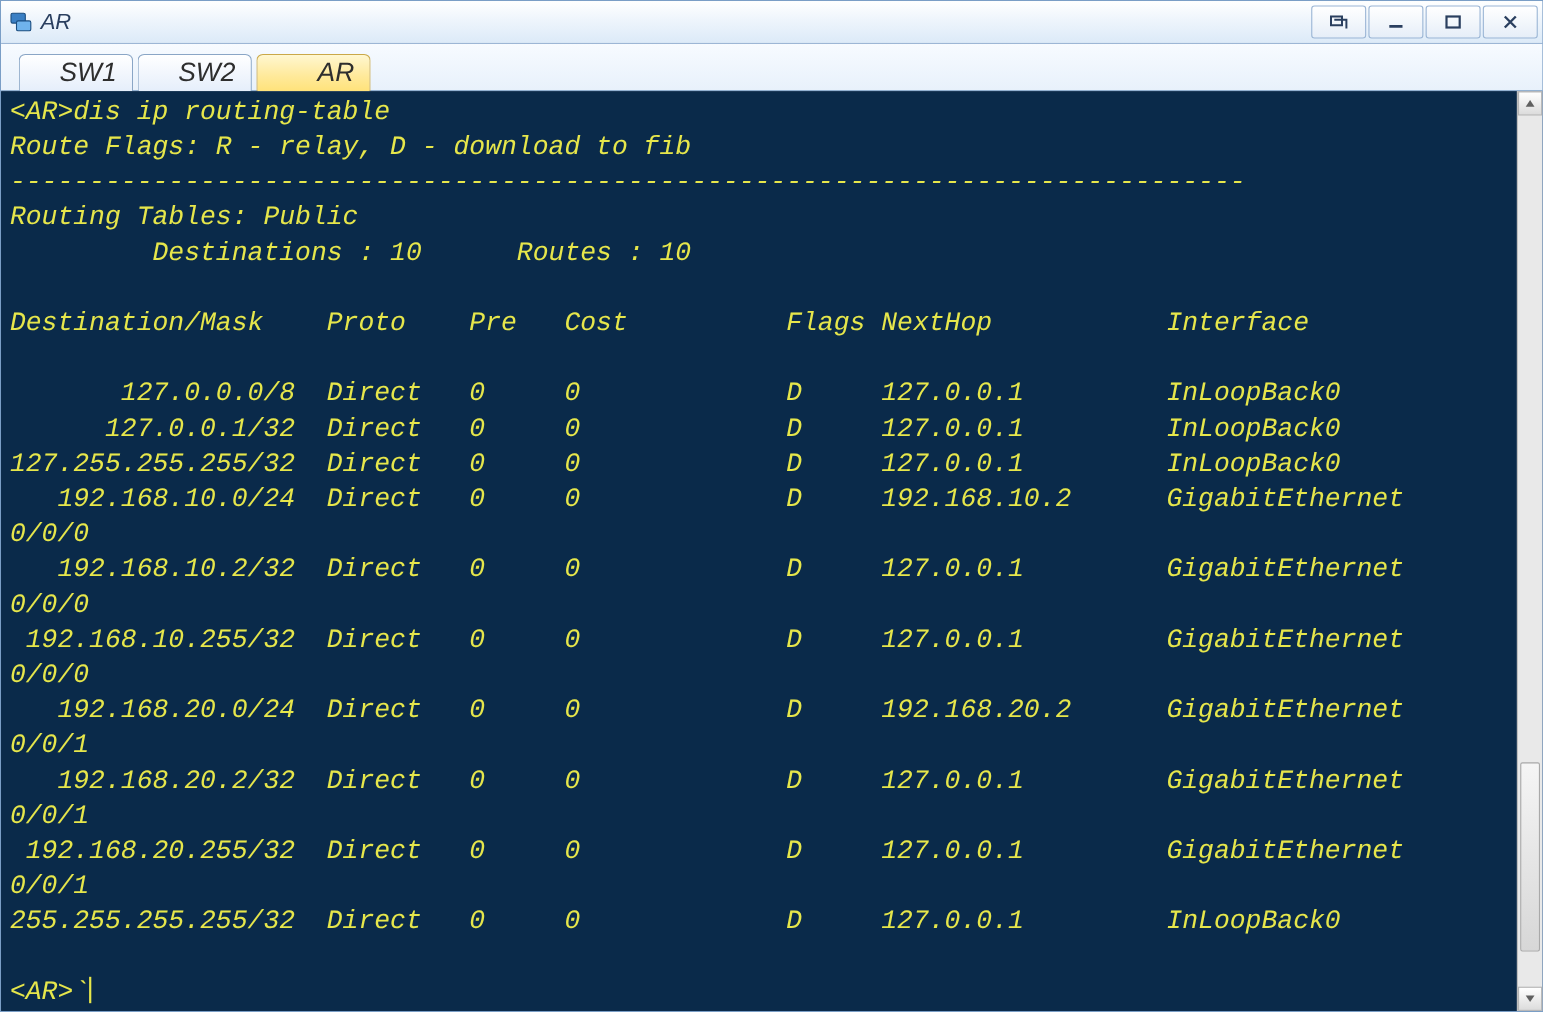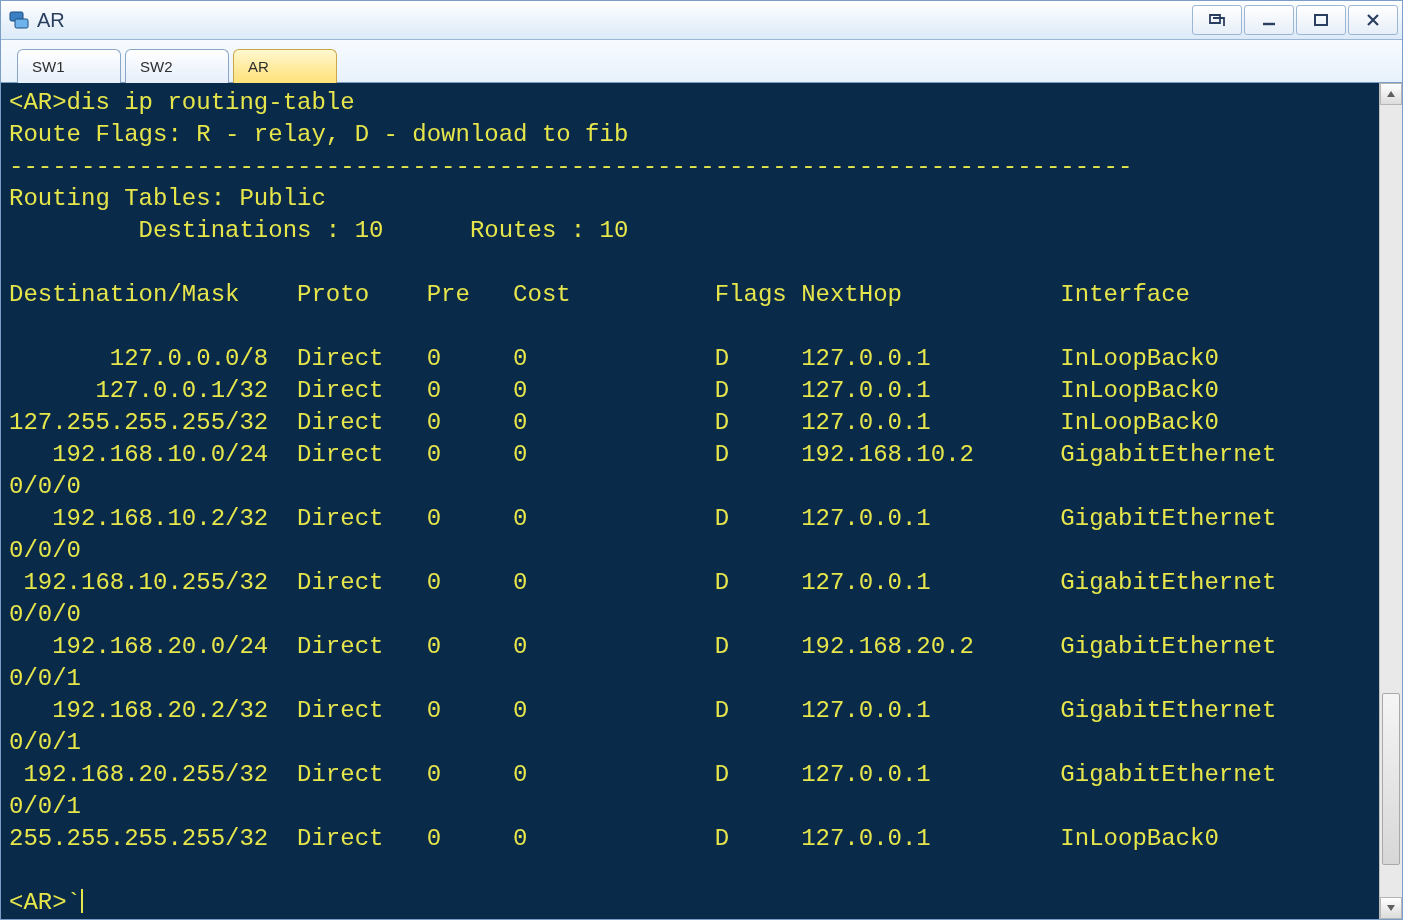--- a/index.html
+++ b/index.html
@@ -12,20 +12,21 @@
     overflow: hidden;
   }
   .window {
     width: 1403px;
     height: 920px;
     border: 1px solid #7a9ec6;
     box-sizing: border-box;
     background: #ffffff;
     display: flex;
     flex-direction: column;
+    font-style: italic;
   }
   .titlebar {
     height: 38px;
     background: linear-gradient(to bottom, #ffffff 0%, #eef5fc 45%, #dceaf8 100%);
     border-bottom: 1px solid #9cb6d5;
     display: flex;
     align-items: center;
     padding: 0 4px 0 6px;
   }
   .titlebar .app-icon {
@@ -73,22 +74,22 @@
     min-width: 104px;
     height: 34px;
     border: 1px solid #8aa6c6;
     border-bottom: none;
     border-top-left-radius: 6px;
     border-top-right-radius: 6px;
     background: linear-gradient(to bottom, #ffffff, #e5eefb);
     margin-right: 4px;
     display: flex;
     align-items: center;
-    justify-content: flex-start;
-    font-size: 15px;
+    justify-content: flex-end;
+    font-size: 24px;
     color: #2e2e2e;
     position: relative;
     top: 1px;
     padding: 0 14px;
     box-sizing: border-box;
   }
   .tab.active {
     background: linear-gradient(to bottom, #fff7d0 0%, #ffe999 60%, #ffe27a 100%);
     border-color: #caa848;
     z-index: 2;

